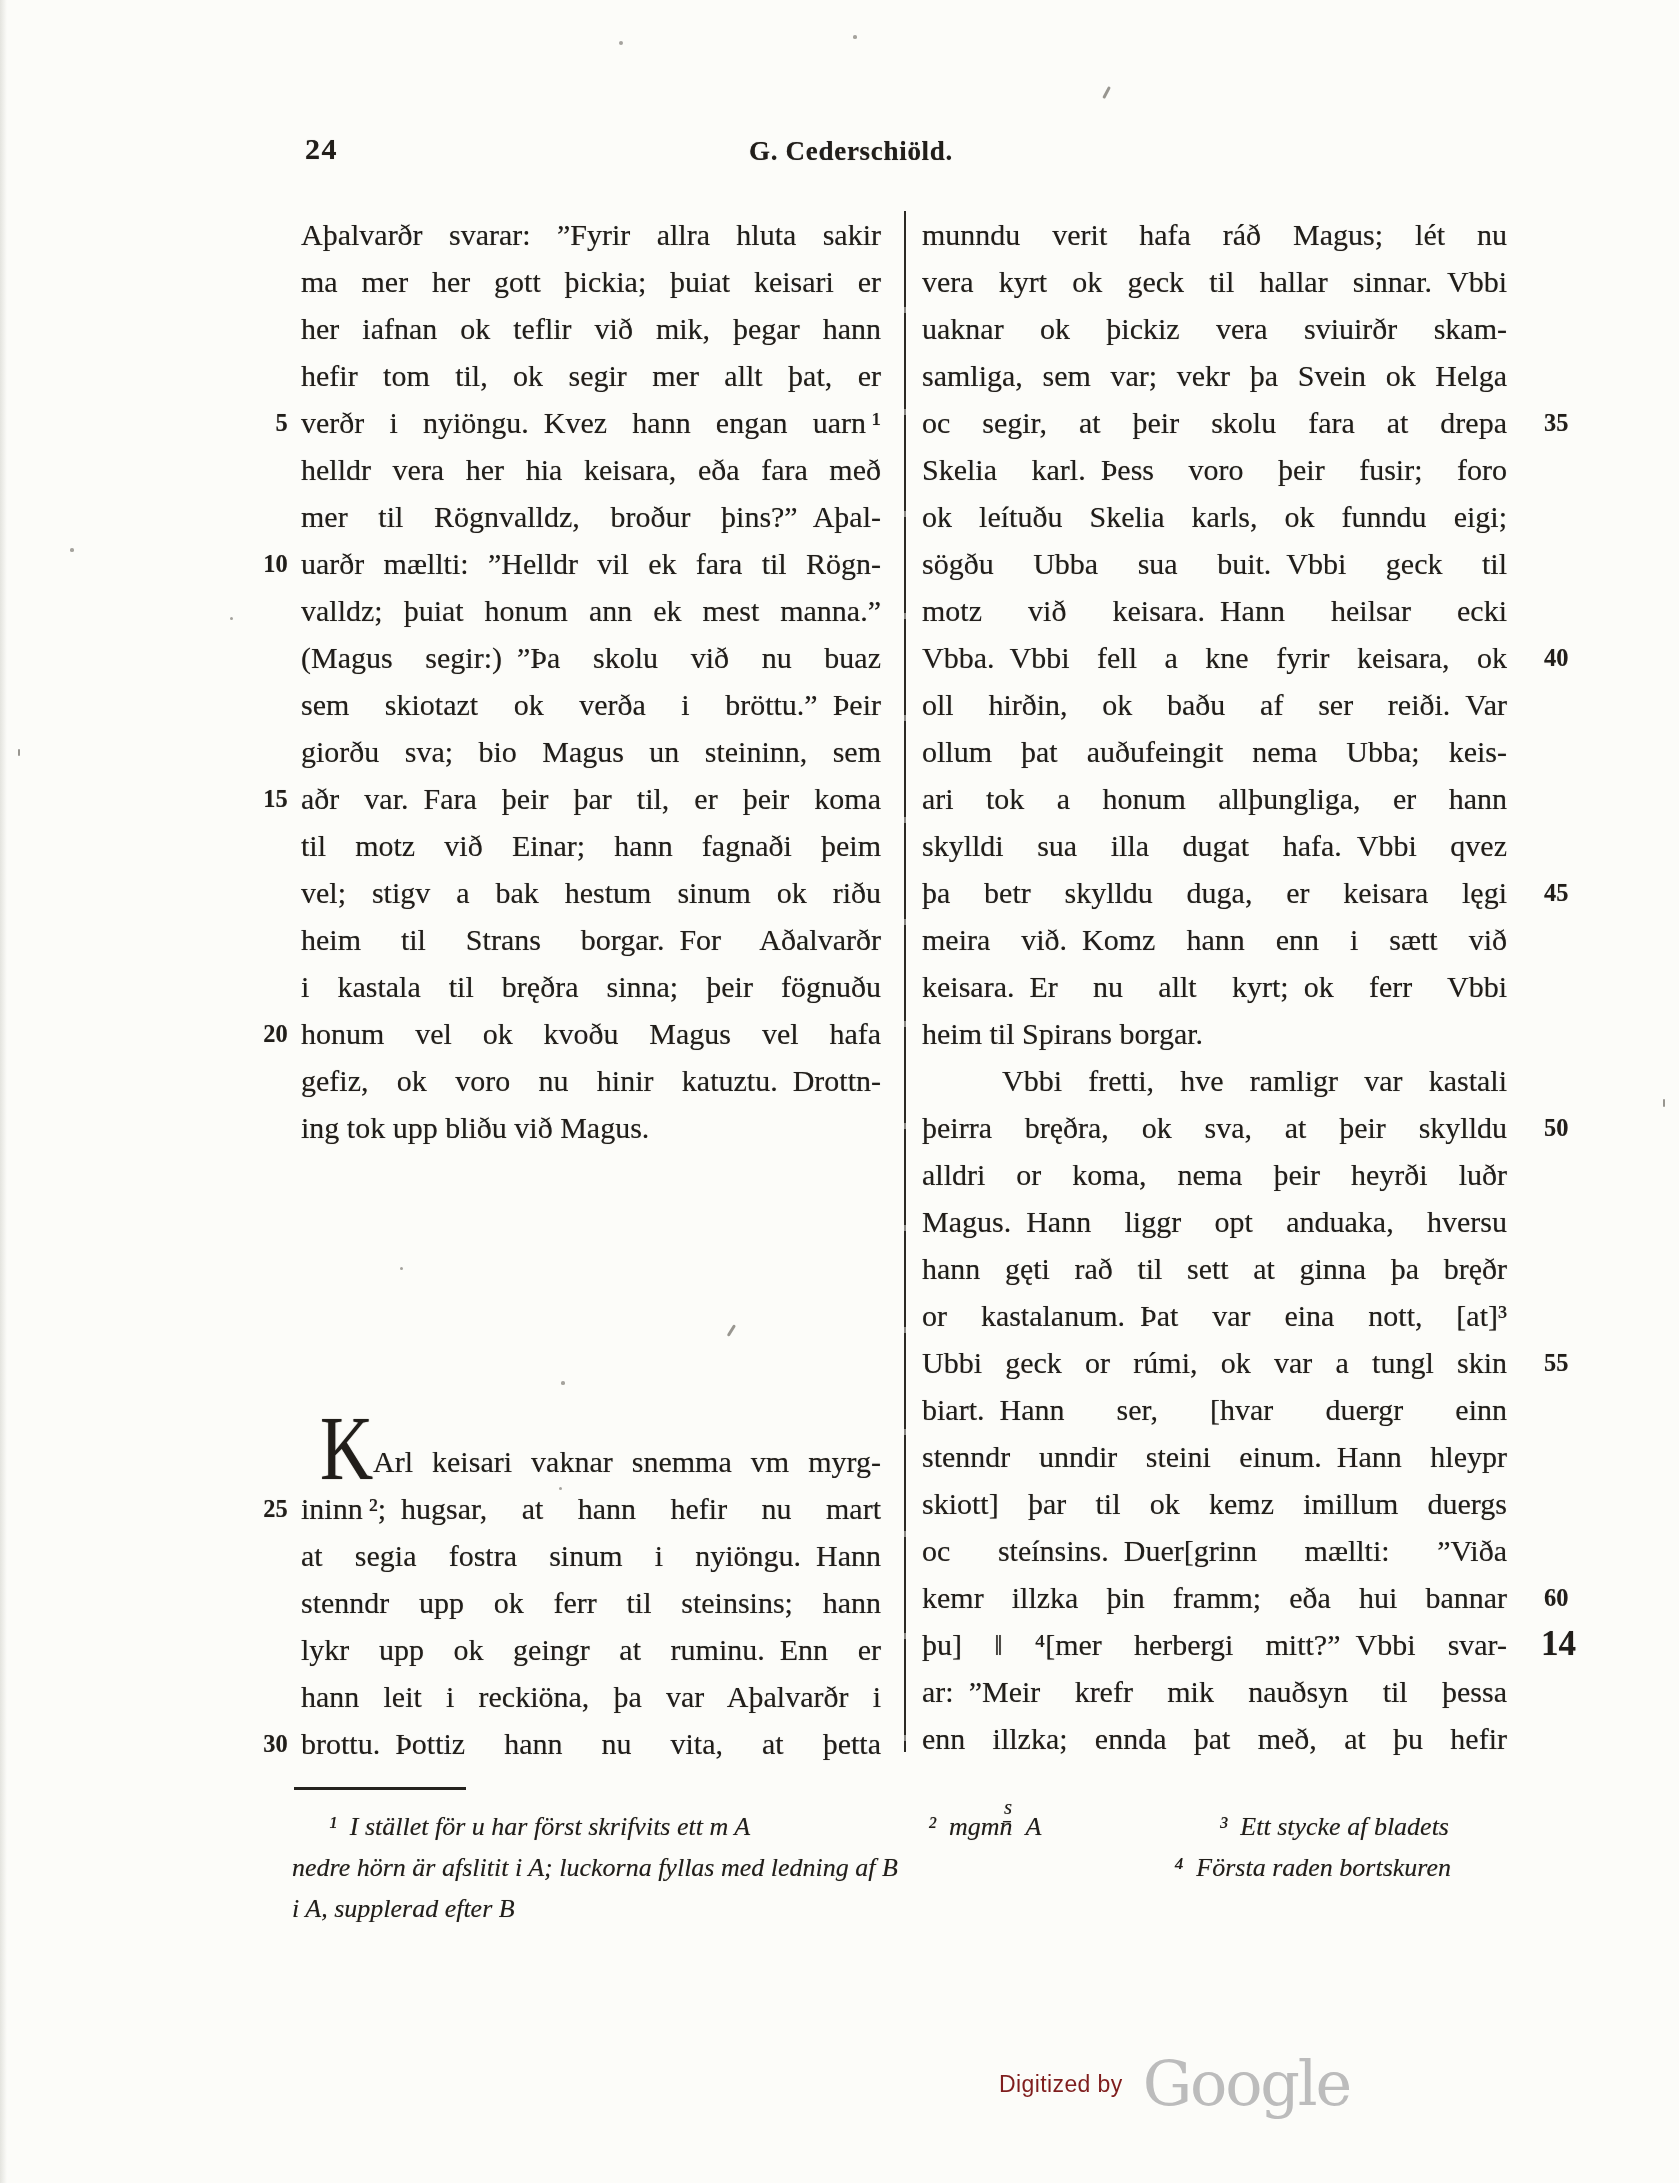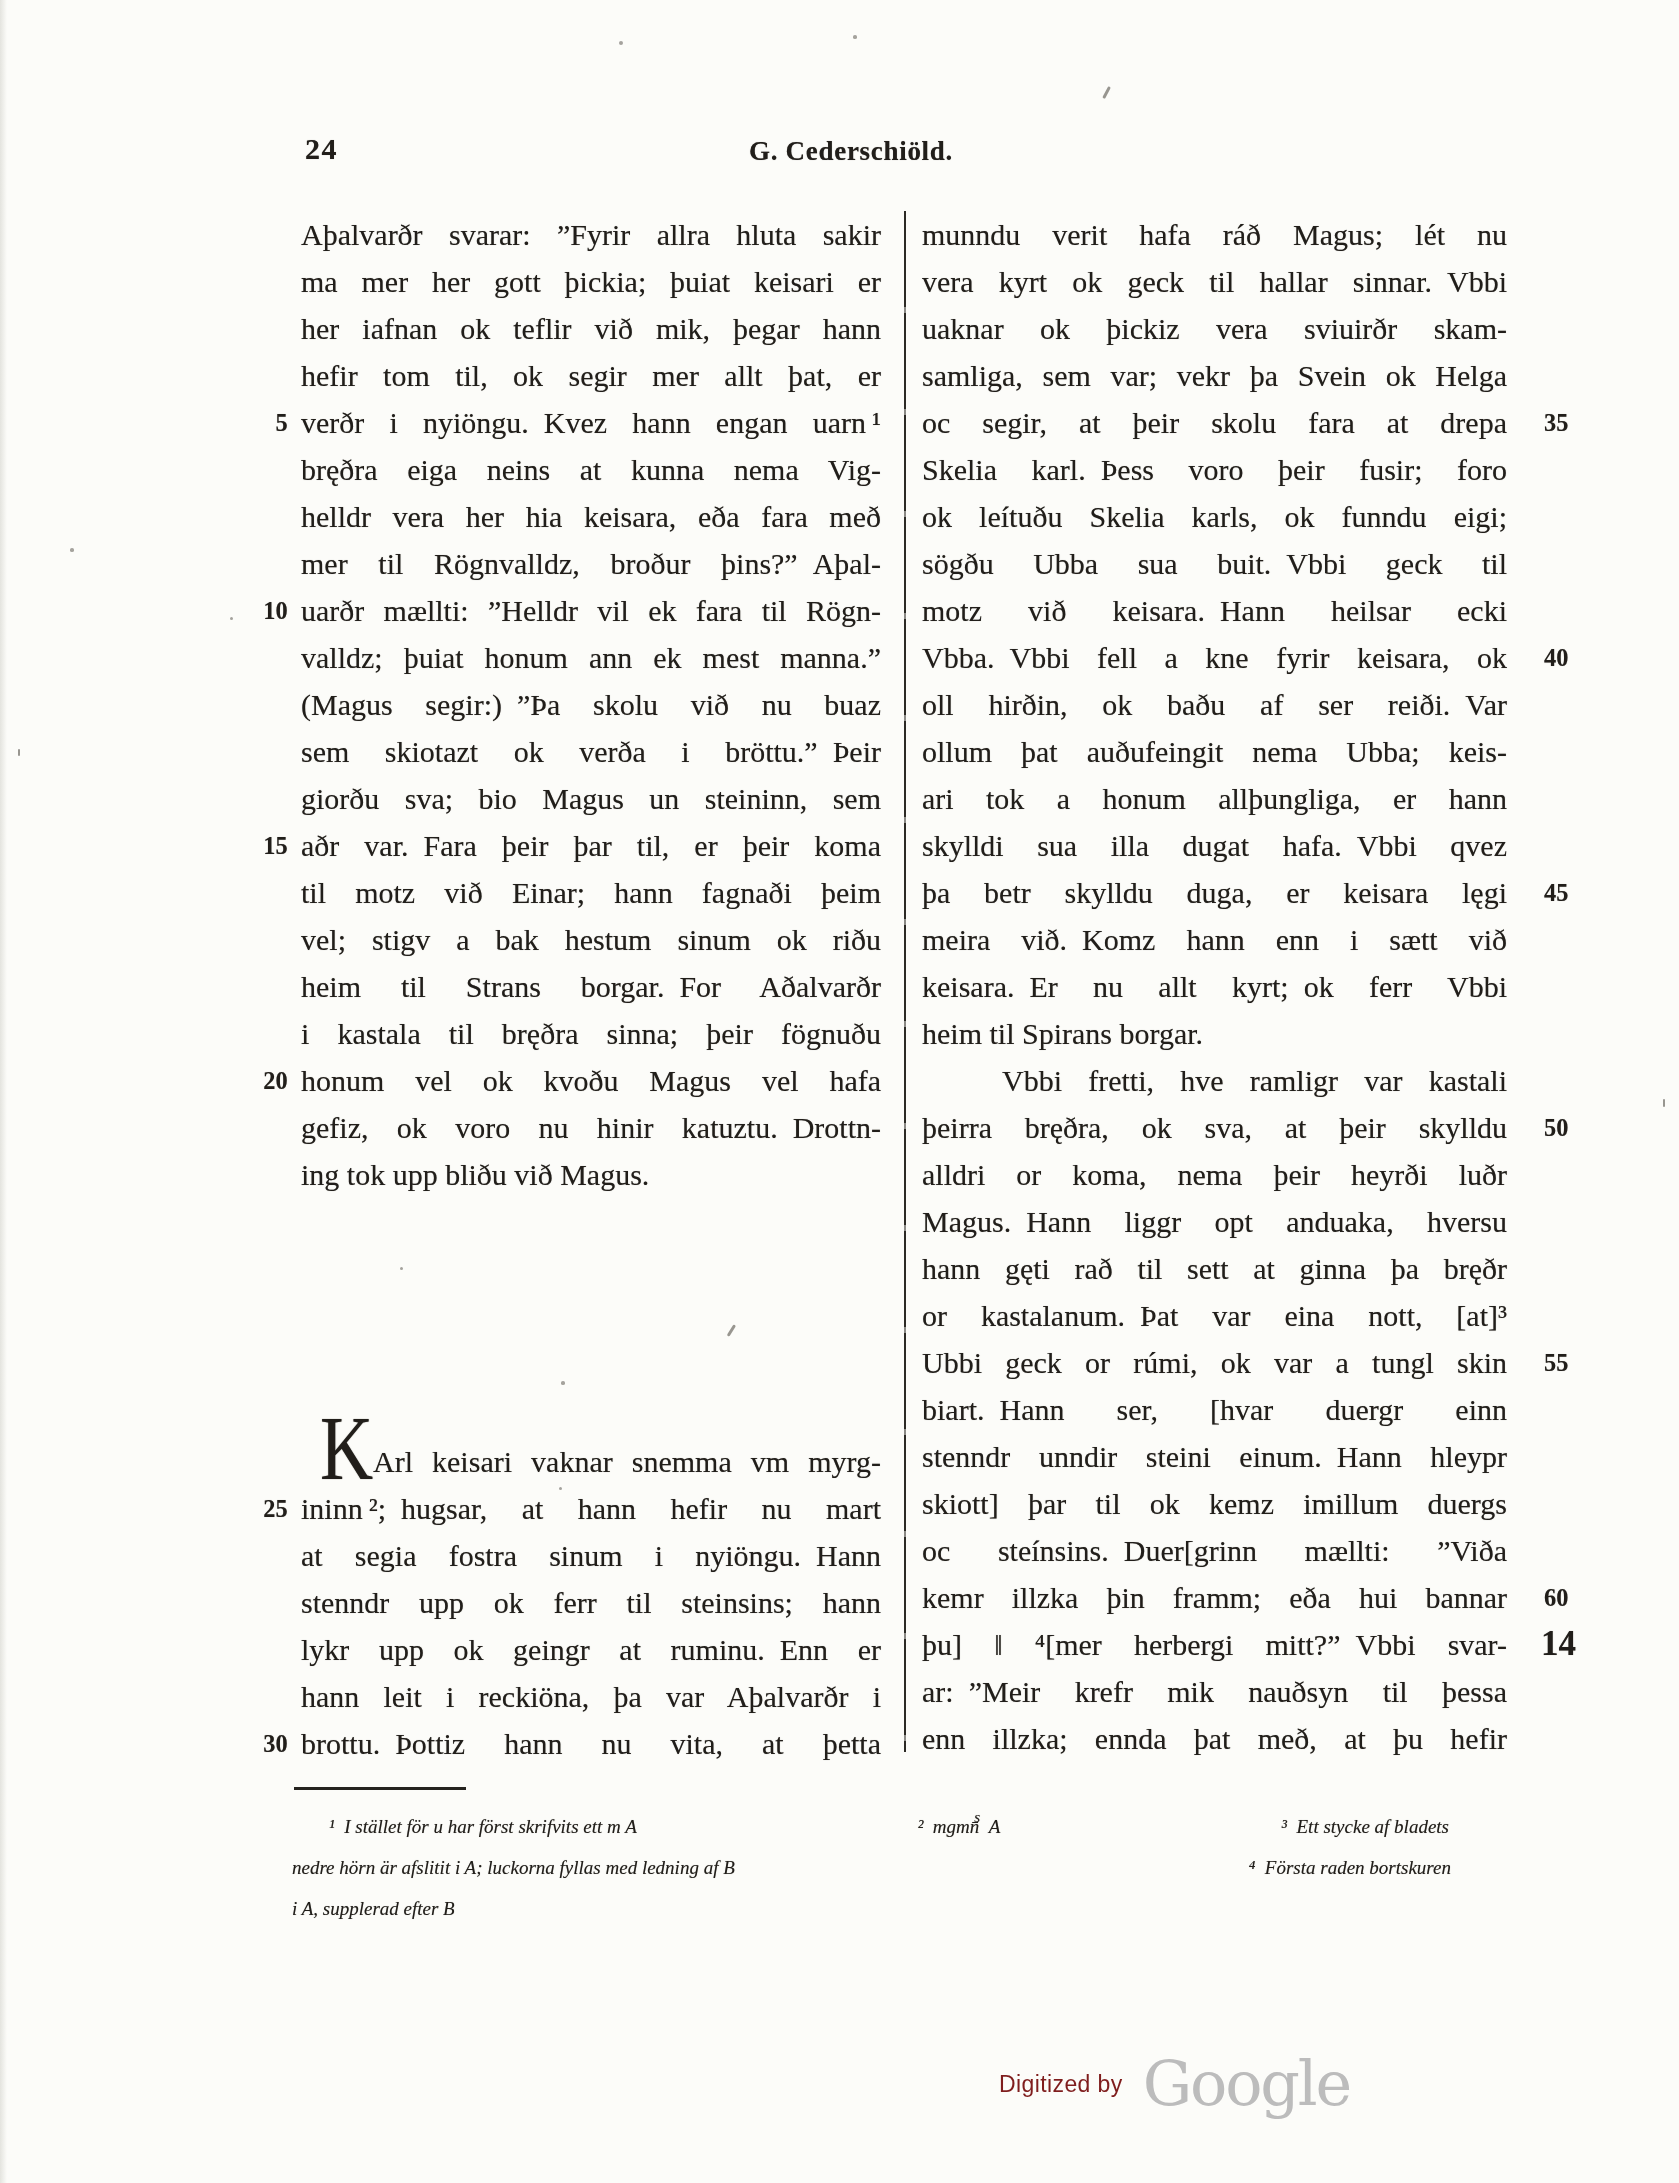--- a/index.html
+++ b/index.html
@@ -37,21 +37,21 @@
   .chapter-heading{position:absolute;left:301px;top:1327px;width:466px;text-align:center;
                    font-size:40px;font-weight:bold;letter-spacing:1.5px;
                    text-shadow:0 0 1.1px rgba(32,28,22,0.7);}
 
   .divider{position:absolute;left:904px;top:211px;width:2.2px;height:1541px;
            background:repeating-linear-gradient(180deg,#2c2a25 0 96px,rgba(44,42,37,0.55) 96px 102px);}
 
   
   .fn-rule{position:absolute;left:294px;top:1787px;width:172px;height:3px;background:#25231f;}
   .fnline{position:absolute;display:flex;justify-content:space-between;align-items:flex-start;
-          font-style:italic;font-size:19px;line-height:30px;
+          font-style:italic;font-size:26px;line-height:30px;
           text-shadow:0 0 0.7px rgba(32,28,22,0.45);}
   #fn1{left:329px;top:1812px;width:1120px;}
   #fn2{left:292px;top:1853px;width:1159px;}
   #fn3{left:292px;top:1894px;width:1159px;display:block;text-align:left;}
   .over{position:relative;font-style:italic;}
   .raised{position:absolute;left:4.4px;top:-0.95em;font-size:0.8em;}
 
   
   .wm{position:absolute;left:999px;top:2047px;white-space:nowrap;}
   .wm-pre{font-family:"Liberation Sans","DejaVu Sans",sans-serif;font-size:23px;color:#7f1d1d;
@@ -73,21 +73,20 @@
 
   <div class="pagenum ink">24</div>
   <div class="runhead ink">G. Cederschiöld.</div>
 
   <div id="left-col" class="col">
       <div class="line">Aþalvarðr svarar: ”Fyrir allra hluta sakir</div>
       <div class="line">ma mer her gott þickia; þuiat keisari er</div>
       <div class="line">her iafnan ok teflir við mik, þegar hann</div>
       <div class="line">hefir tom til, ok segir mer allt þat, er</div>
       <div class="line">verðr i nyiöngu. Kvez hann engan uarn ¹<span class="lnum lside">5</span></div>
-      <div class="line">bręðra eiga neins at kunna nema Vig-</div>
       <div class="line">helldr vera her hia keisara, eða fara með</div>
       <div class="line">mer til Rögnvalldz, broður þins?” Aþal-</div>
       <div class="line">uarðr mællti: ”Helldr vil ek fara til Rögn-<span class="lnum lside">10</span></div>
       <div class="line">valldz; þuiat honum ann ek mest manna.”</div>
       <div class="line">(Magus segir:) ”Þa skolu við nu buaz</div>
       <div class="line">sem skiotazt ok verða i bröttu.” Þeir</div>
       <div class="line">giorðu sva; bio Magus un steininn, sem</div>
       <div class="line">aðr var. Fara þeir þar til, er þeir koma<span class="lnum lside">15</span></div>
       <div class="line">til motz við Einar; hann fagnaði þeim</div>
       <div class="line">vel; stigv a bak hestum sinum ok riðu</div>

